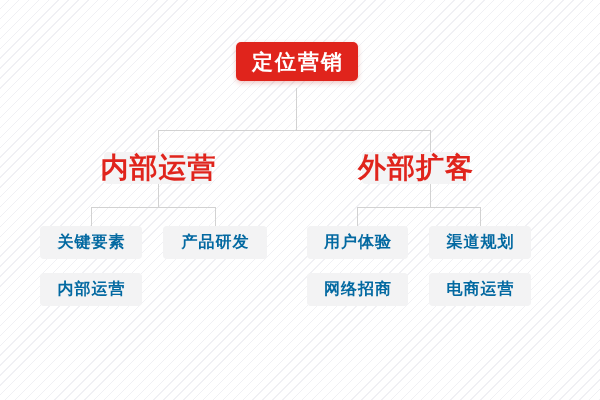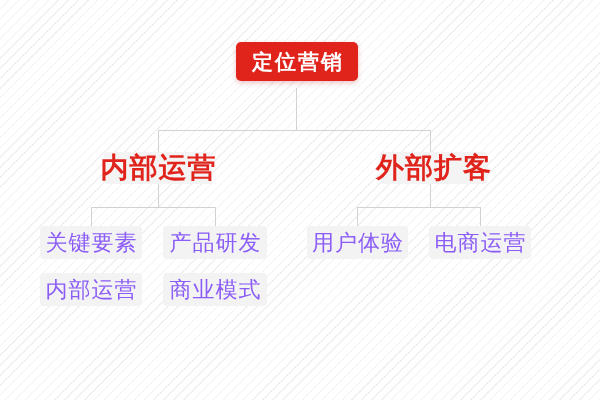--- a/index.html
+++ b/index.html
@@ -32,36 +32,36 @@
     border-radius:5px;
     box-shadow:0 2px 5px rgba(190,30,24,0.25);
   }
   .branch-node{
     top:152px;height:32px;
     background:#f4f4f5;
     color:#e0241c;
     font-size:28px;letter-spacing:1px;text-indent:1px;
   }
   .branch-internal{left:104px;width:108px;}
-  .branch-external{left:380px;width:107px;}
+  .branch-external{left:362px;width:107px;}
   .leaf-grid{
     position:absolute;top:226px;
     display:grid;
     column-gap:21px;row-gap:14px;
   }
   .leaf-grid-left{left:40px;grid-template-columns:102px 104px;}
   .leaf-grid-right{left:307px;grid-template-columns:101px 102px;}
   .leaf-node{
     position:relative;
     height:33px;
     display:flex;align-items:center;justify-content:center;
     background:#f3f3f4;
     border-radius:4px;
-    color:#8b5cf6;
-    font-size:22px;font-weight:normal;
+    color:#0369a1;
+    font-size:16px;font-weight:bold;
     letter-spacing:1px;text-indent:1px;
     white-space:nowrap;
   }
 </style>
 </head>
 <body>
 
 <div class="stage">
 
   <svg class="connectors" viewBox="0 0 600 400" xmlns="http://www.w3.org/2000/svg">
@@ -88,21 +88,22 @@
 
   <div class="node root-node">定位营销</div>
 
   <div class="node branch-node branch-internal">内部运营</div>
   <div class="node branch-node branch-external">外部扩客</div>
 
   <div class="leaf-grid leaf-grid-left">
     <div class="leaf-node">关键要素</div>
     <div class="leaf-node">产品研发</div>
     <div class="leaf-node">内部运营</div>
-    <div class="leaf-node">商业模式</div>
   </div>
 
   <div class="leaf-grid leaf-grid-right">
     <div class="leaf-node">用户体验</div>
+    <div class="leaf-node">渠道规划</div>
+    <div class="leaf-node">网络招商</div>
     <div class="leaf-node">电商运营</div>
   </div>
 
 </div>
 
 </body></html>

